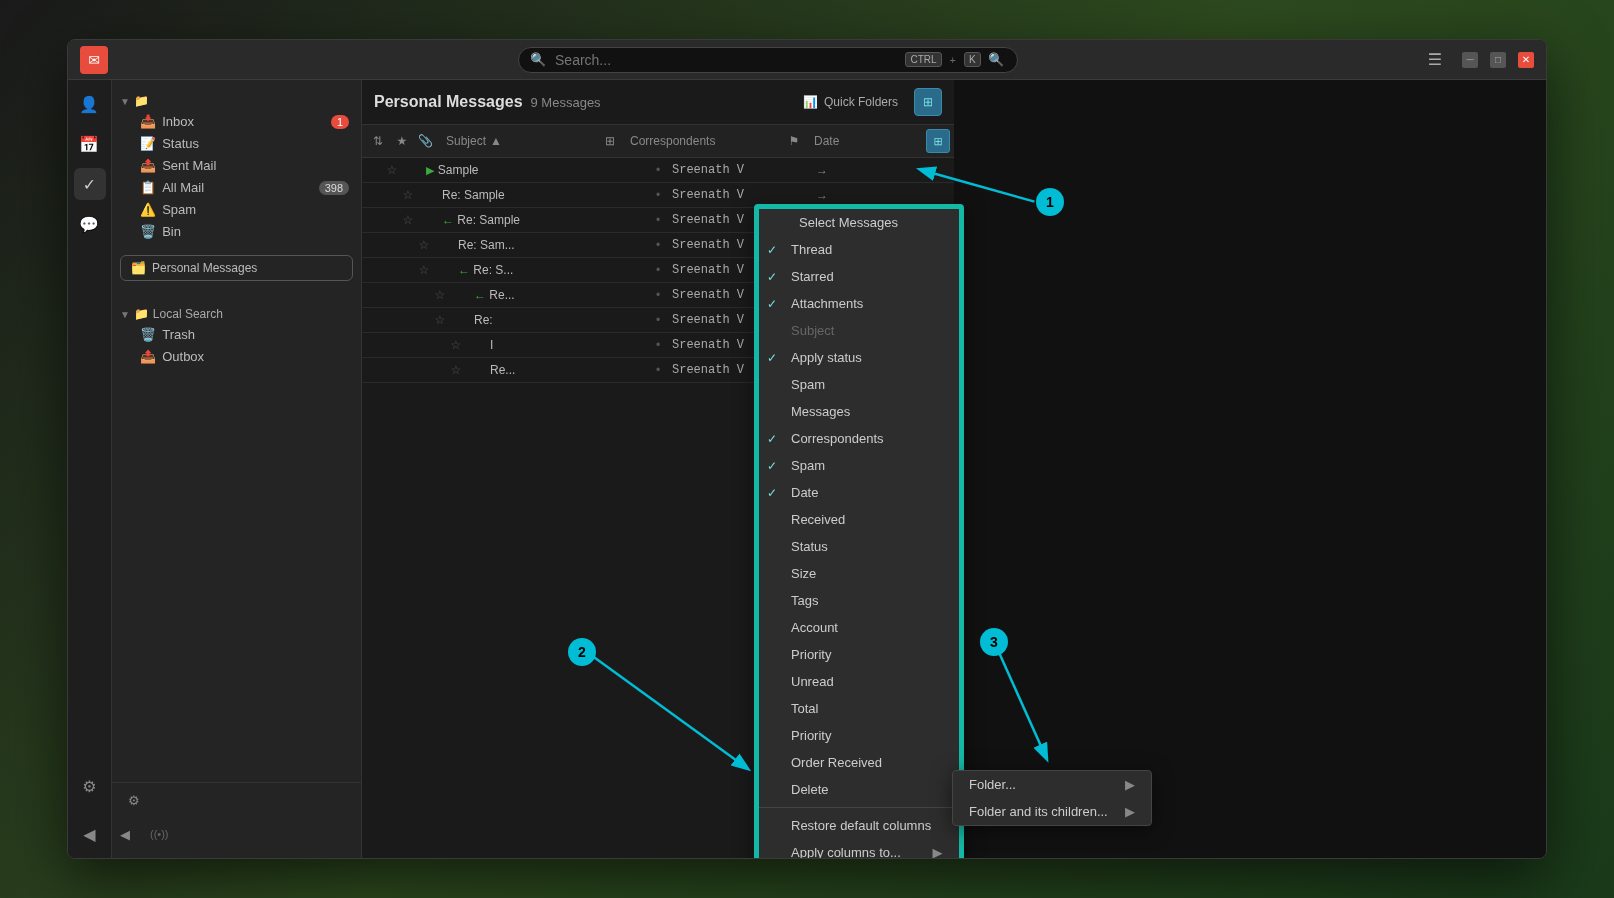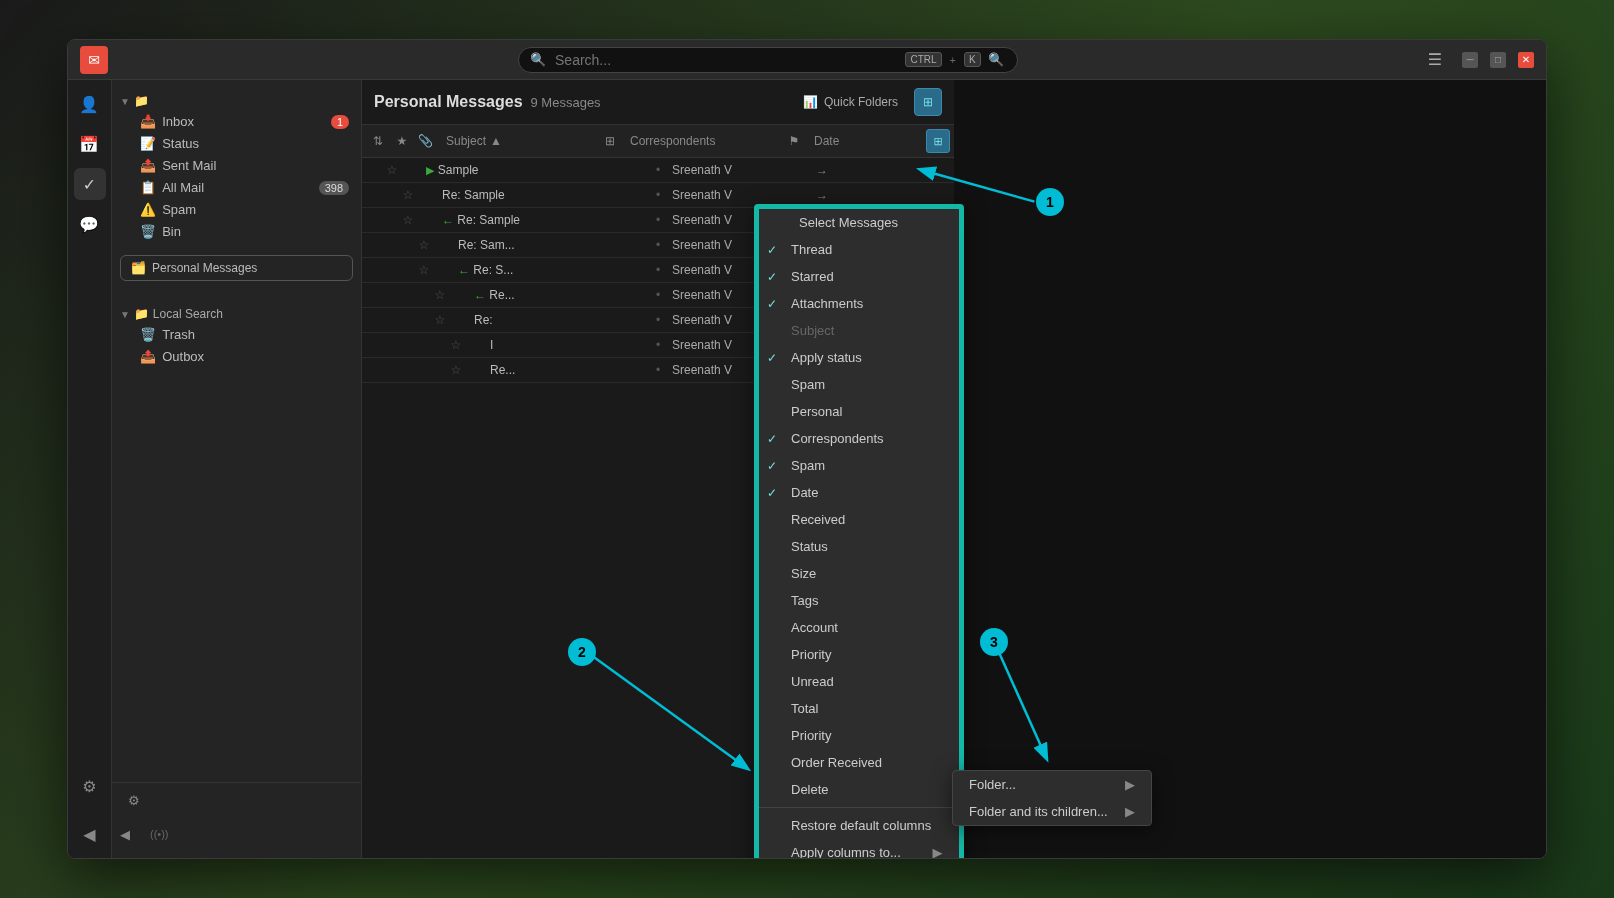--- a/index.html
+++ b/index.html
@@ -316,21 +316,21 @@
       cursor: pointer;
       gap: 0;
       font-size: 12px;
       color: #bbb;
     }
     .msg-indent { width: 16px; text-align: center; }
     .msg-star { width: 20px; text-align: center; color: #555; }
     .msg-attachment { width: 20px; text-align: center; color: #555; }
     .msg-subject { flex: 1; padding: 0 4px; }
     .msg-dot { width: 12px; text-align: center; color: #555; }
-    .msg-correspondent { width: 150px; padding: 0 8px; color: #aaa; }
+    .msg-correspondent { width: 150px; padding: 0 8px; color: #aaa; font-family: Liberation Mono, monospace; }
     .msg-dot2 { width: 16px; text-align: center; }
     .msg-date { width: 120px; color: #888; }
     
     .context-menu {
       position: absolute;
       background: #2d2d2d;
       border: 5px solid #14b8a6;
       border-radius: 4px;
       min-width: 200px;
       z-index: 100;
@@ -665,21 +665,21 @@
     <div class="menu-item has-check">
       <span class="menu-check">✓</span>
       <span>Apply status</span>
     </div>
     <div class="menu-item has-check">
       <span class="menu-check"></span>
       <span>Spam</span>
     </div>
     <div class="menu-item has-check">
       <span class="menu-check"></span>
-      <span>Personal</span>
+      <span>Messages</span>
     </div>
     <div class="menu-item has-check">
       <span class="menu-check">✓</span>
       <span>Correspondents</span>
     </div>
     <div class="menu-item has-check">
       <span class="menu-check">✓</span>
       <span>Spam</span>
     </div>
     <div class="menu-item has-check">

